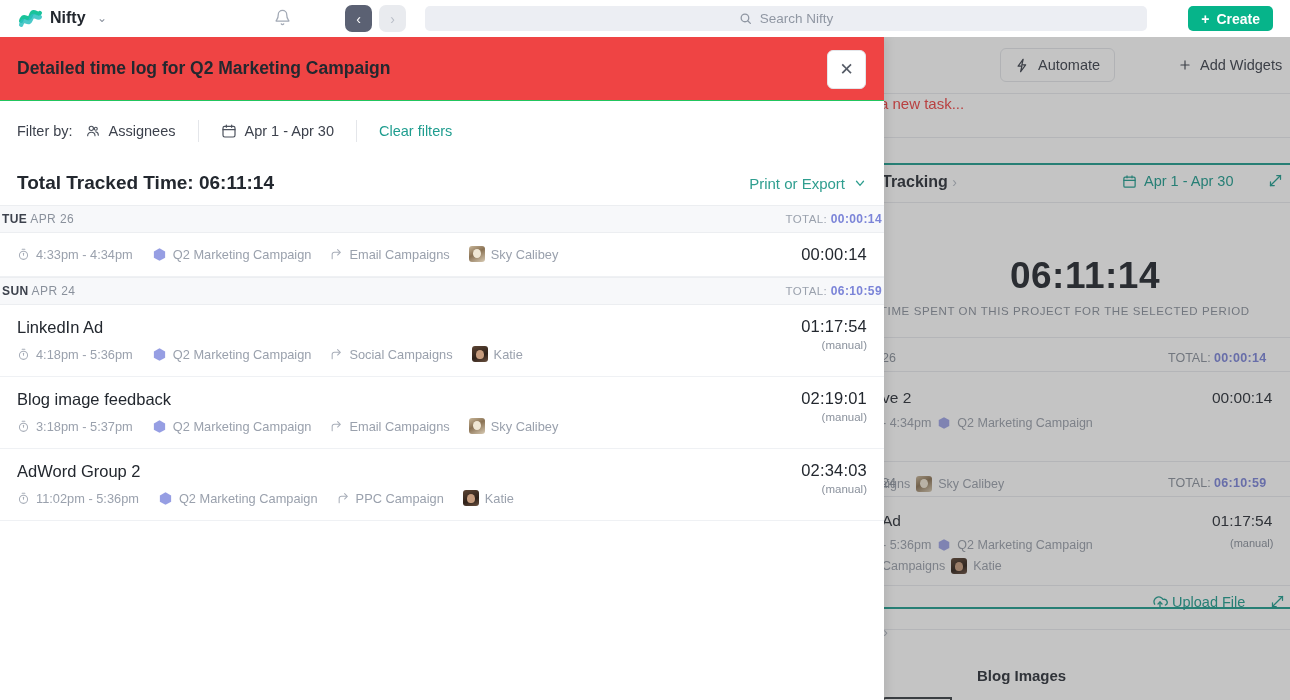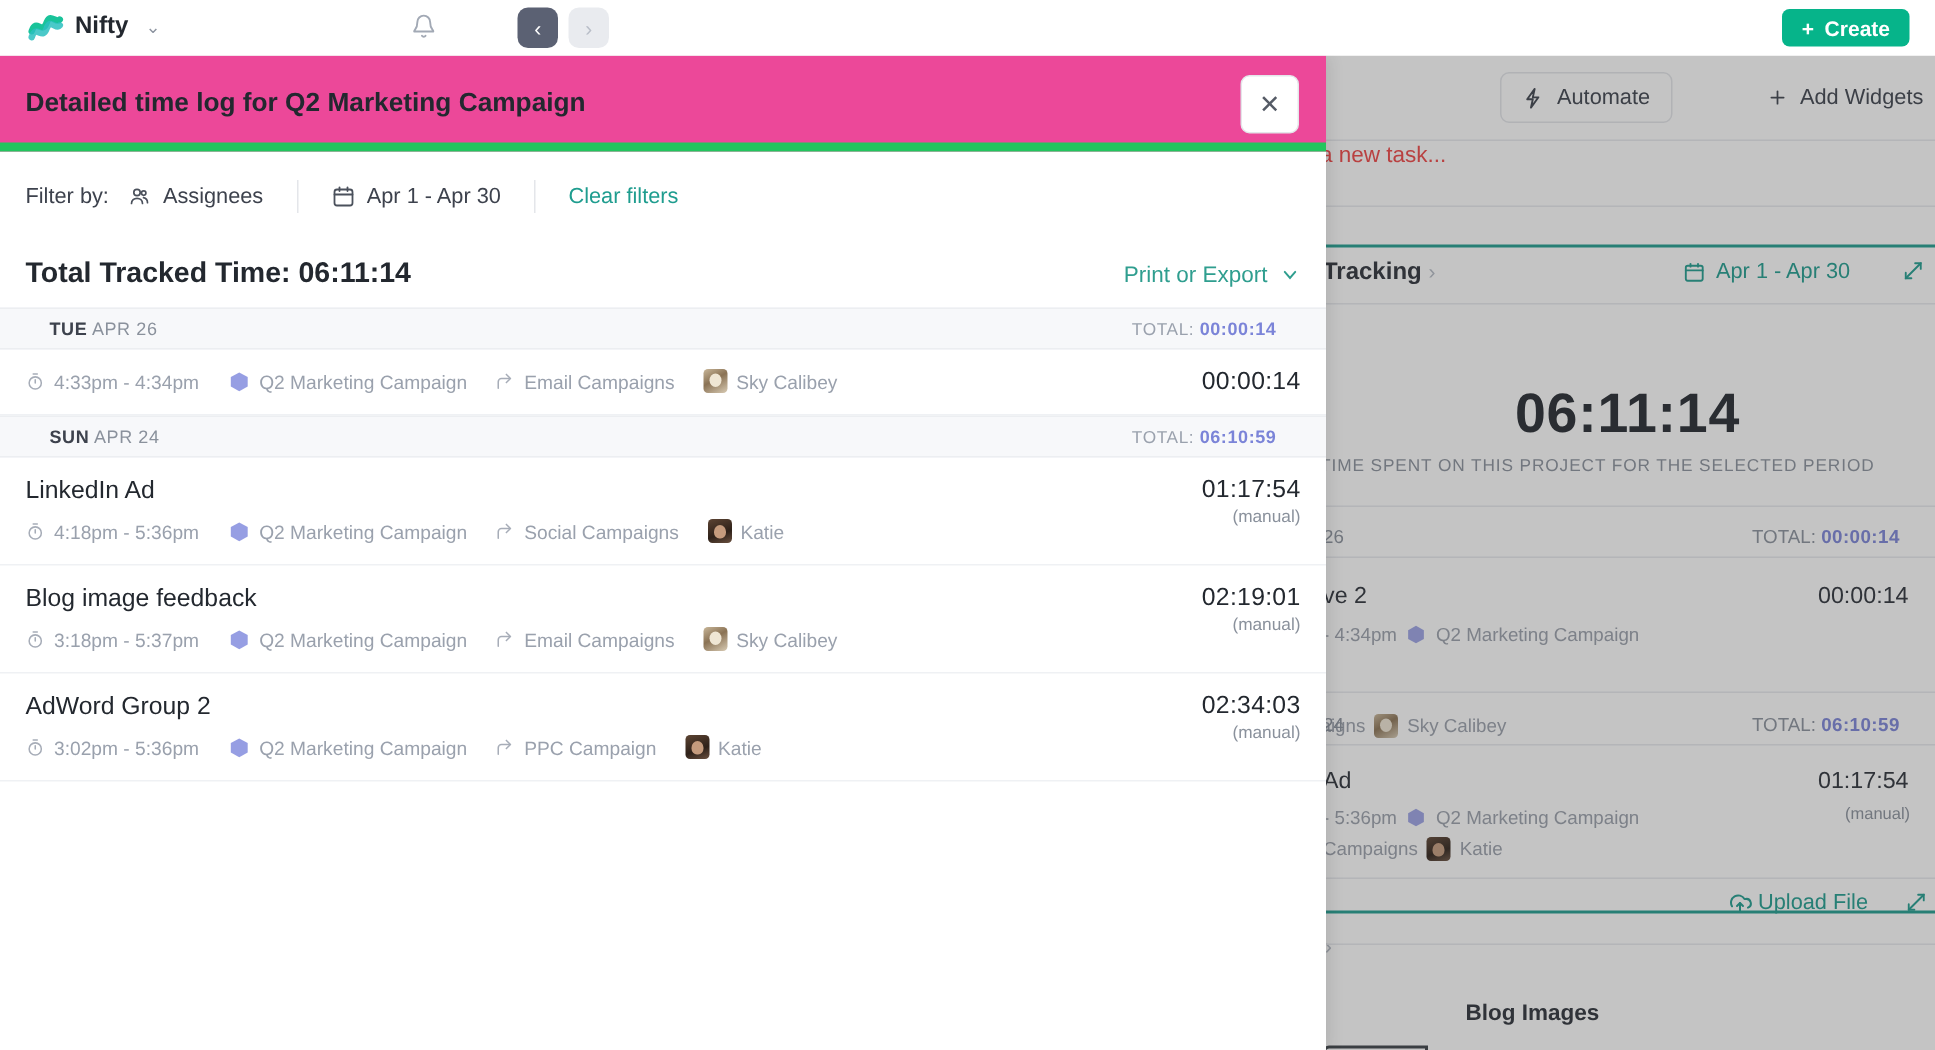--- a/index.html
+++ b/index.html
@@ -107,22 +107,22 @@
     font-size: 14px; font-weight: bold;
   }
 
   
   .modal {
     position: absolute; left: 0; top: 37px; width: 884px; height: 663px;
     background: #ffffff; z-index: 20; overflow: hidden;
     box-shadow: 2px 0 10px rgba(0,0,0,0.10);
   }
   .modal-head {
-    position: relative; height: 64px; border-bottom: 6px solid #22c55e;
-    background: #ec4899;
+    position: relative; height: 64px; border-bottom: 1px solid #22c55e;
+    background: #ef4444;
   }
   .modal-title {
     position: absolute; left: 17px; top: 21px;
     font-size: 17.5px; font-weight: bold; color: #23282f;
   }
   .close-btn {
     position: absolute; right: 18px; top: 13px; width: 39px; height: 39px;
     border: 1px solid #e4e6ea; border-radius: 6px; background: #fff;
     display: flex; align-items: center; justify-content: center;
     color: #555b66; font-size: 17px;
@@ -148,21 +148,21 @@
   .total-title { font-size: 19px; font-weight: bold; color: #23282f; }
   .print-export {
     display: flex; align-items: center; gap: 8px;
     color: #2f9e8f; font-size: 15px;
   }
 
   .daygroup {
     height: 28px; background: #f7f8fa; border-top: 1px solid #eceef1;
     border-bottom: 1px solid #eceef1;
     display: flex; align-items: center; justify-content: space-between;
-    padding: 0 33px;
+    padding: 0 2px;
   }
   .day-left { font-size: 12px; color: #8a919c; letter-spacing: .4px; }
   .day-left b { color: #3d424d; font-weight: bold; }
   .day-right { font-size: 11.5px; color: #9aa1ad; letter-spacing: .4px; }
   .day-right b { color: #7b84d8; font-weight: bold; font-size: 12px; }
 
   .entry {
     position: relative; padding: 13px 17px 14px 17px;
     border-bottom: 1px solid #eff1f4;
   }
@@ -347,20 +347,29 @@
         </svg>
     </div>
 
     <div class="navbtn back">
       <span>‹</span>
     </div>
     <div class="navbtn fwd">
       <span>›</span>
     </div>
 
+    <div class="searchbar">
+      <span>
+        <svg width="13" height="13" viewBox="0 0 24 24" fill="none" stroke="#9097a3" stroke-width="2.4" stroke-linecap="round">
+            <circle cx="11" cy="11" r="7"></circle>
+            <line x1="16.5" y1="16.5" x2="21" y2="21"></line>
+          </svg>
+      </span>
+      <span class="ph">Search Nifty</span>
+    </div>
 
     <div class="create-btn">
       <span>+</span>
       <span>Create</span>
     </div>
   </div>
 
   <div class="modal">
 
     <div class="modal-head">
@@ -542,21 +551,21 @@
           <div class="entry-title">AdWord Group 2</div>
           <div class="entry-meta">
             <span class="meta-item">
               <span>
                 <svg width="13" height="13" viewBox="0 0 24 24" fill="none" stroke="#a7adb8" stroke-width="1.9" stroke-linecap="round">
                   <circle cx="12" cy="13.5" r="7.5"></circle>
                   <line x1="12" y1="13.5" x2="12" y2="9.5"></line>
                   <line x1="9.5" y1="2.5" x2="14.5" y2="2.5"></line>
                 </svg>
               </span>
-              <span>3:02pm - 5:36pm</span>
+              <span>11:02pm - 5:36pm</span>
             </span>
             <span class="meta-item">
               <span class="cube">
                 <svg width="15" height="15" viewBox="0 0 24 24" fill="#8b93e0">
                   <path d="M12 2 L21 7 v10 l-9 5 -9-5 V7 z" opacity=".9"></path>
                 </svg>
               </span>
               <span>Q2 Marketing Campaign</span>
             </span>
             <span class="meta-item">

